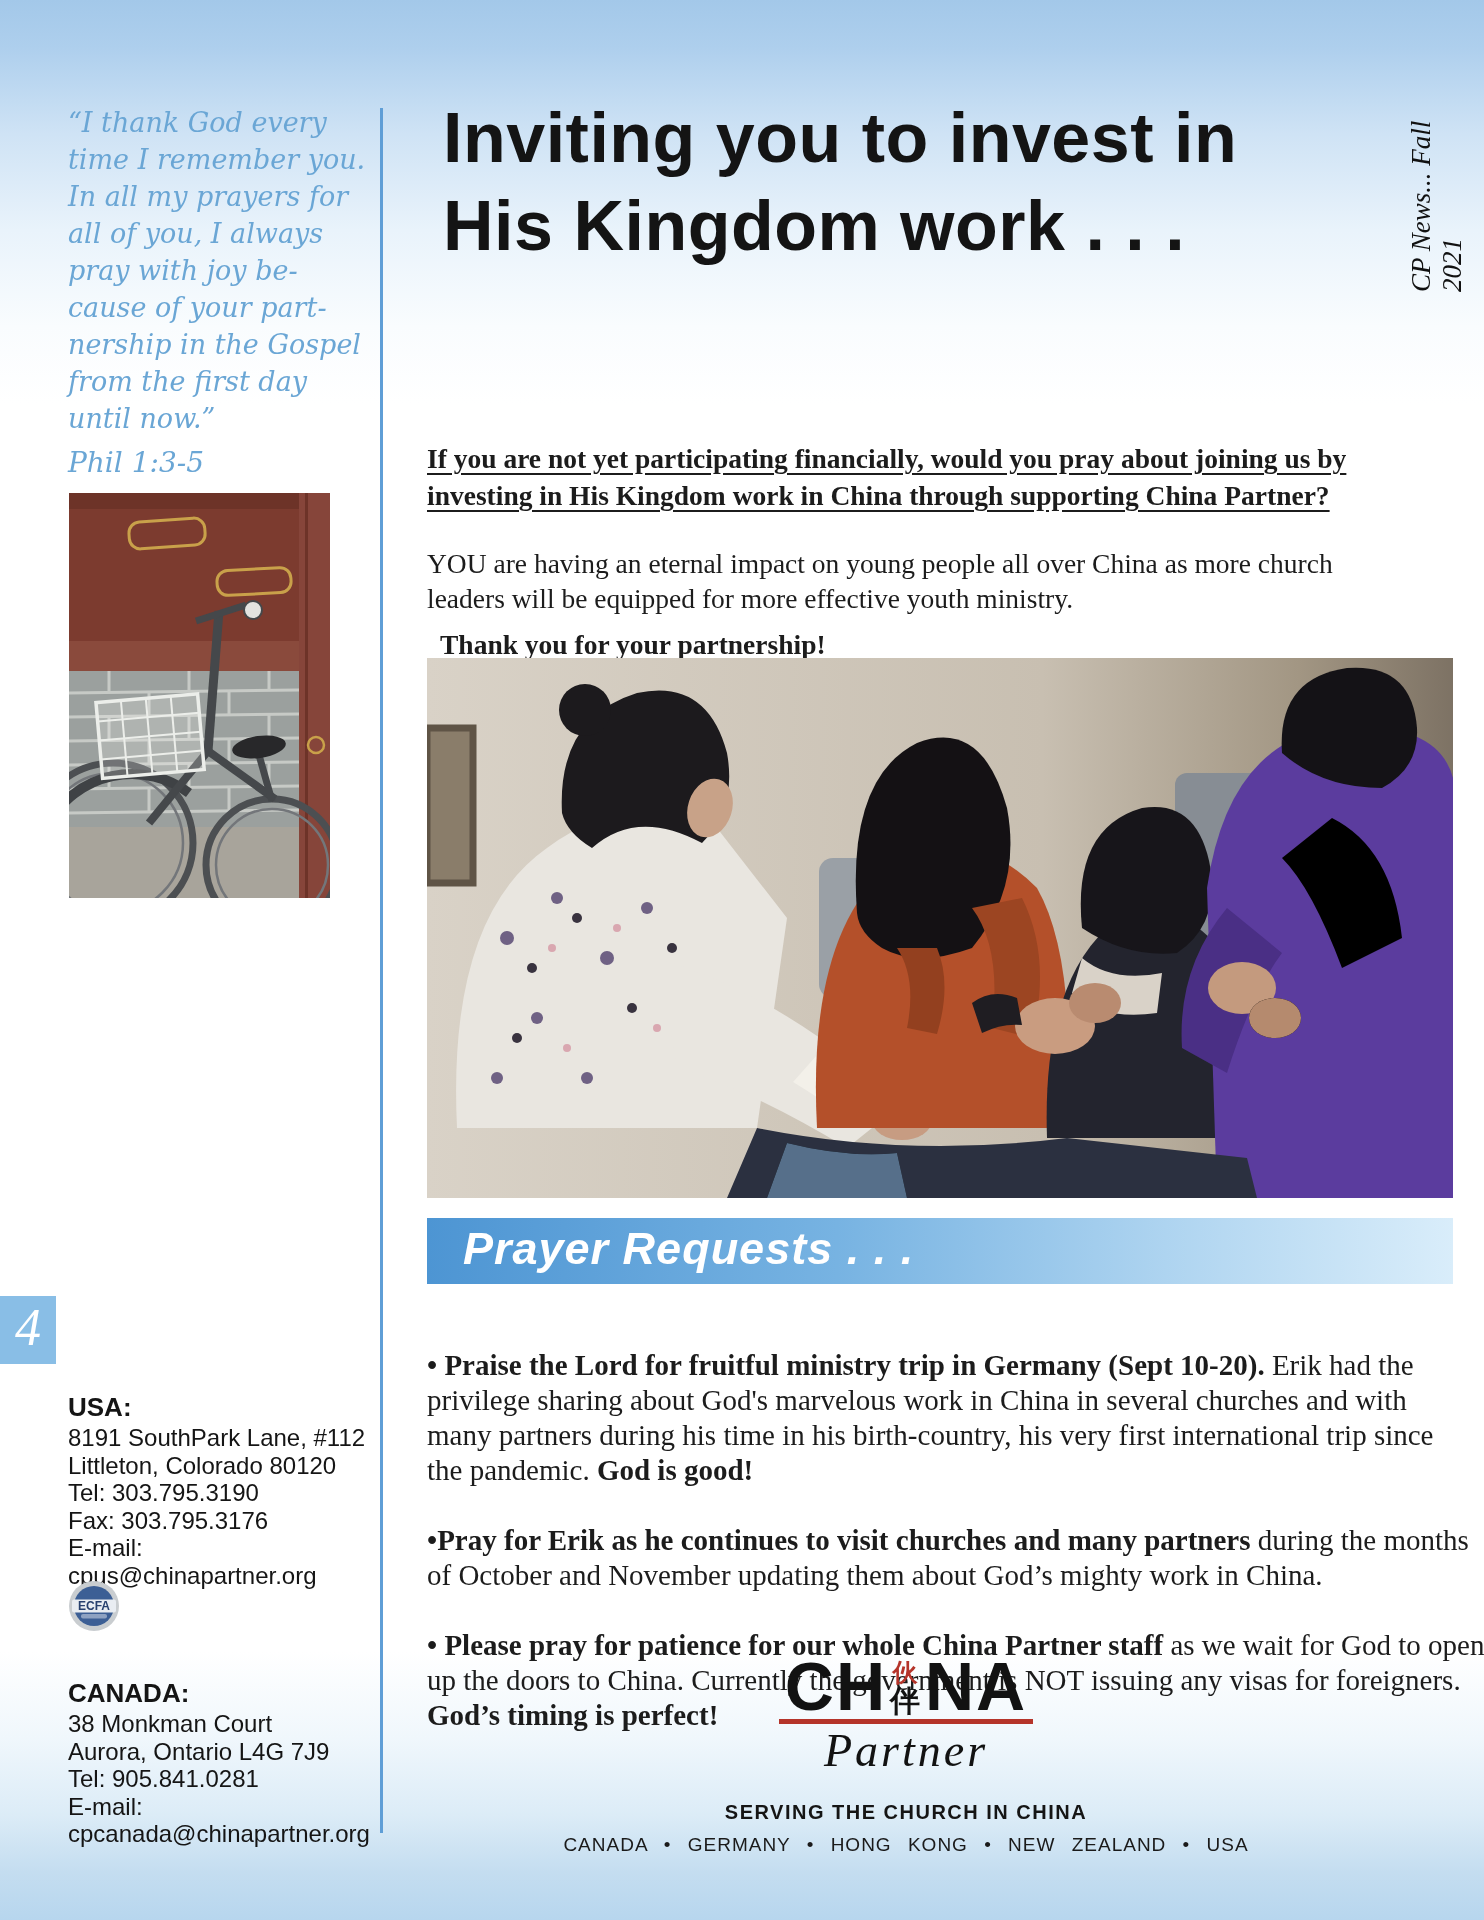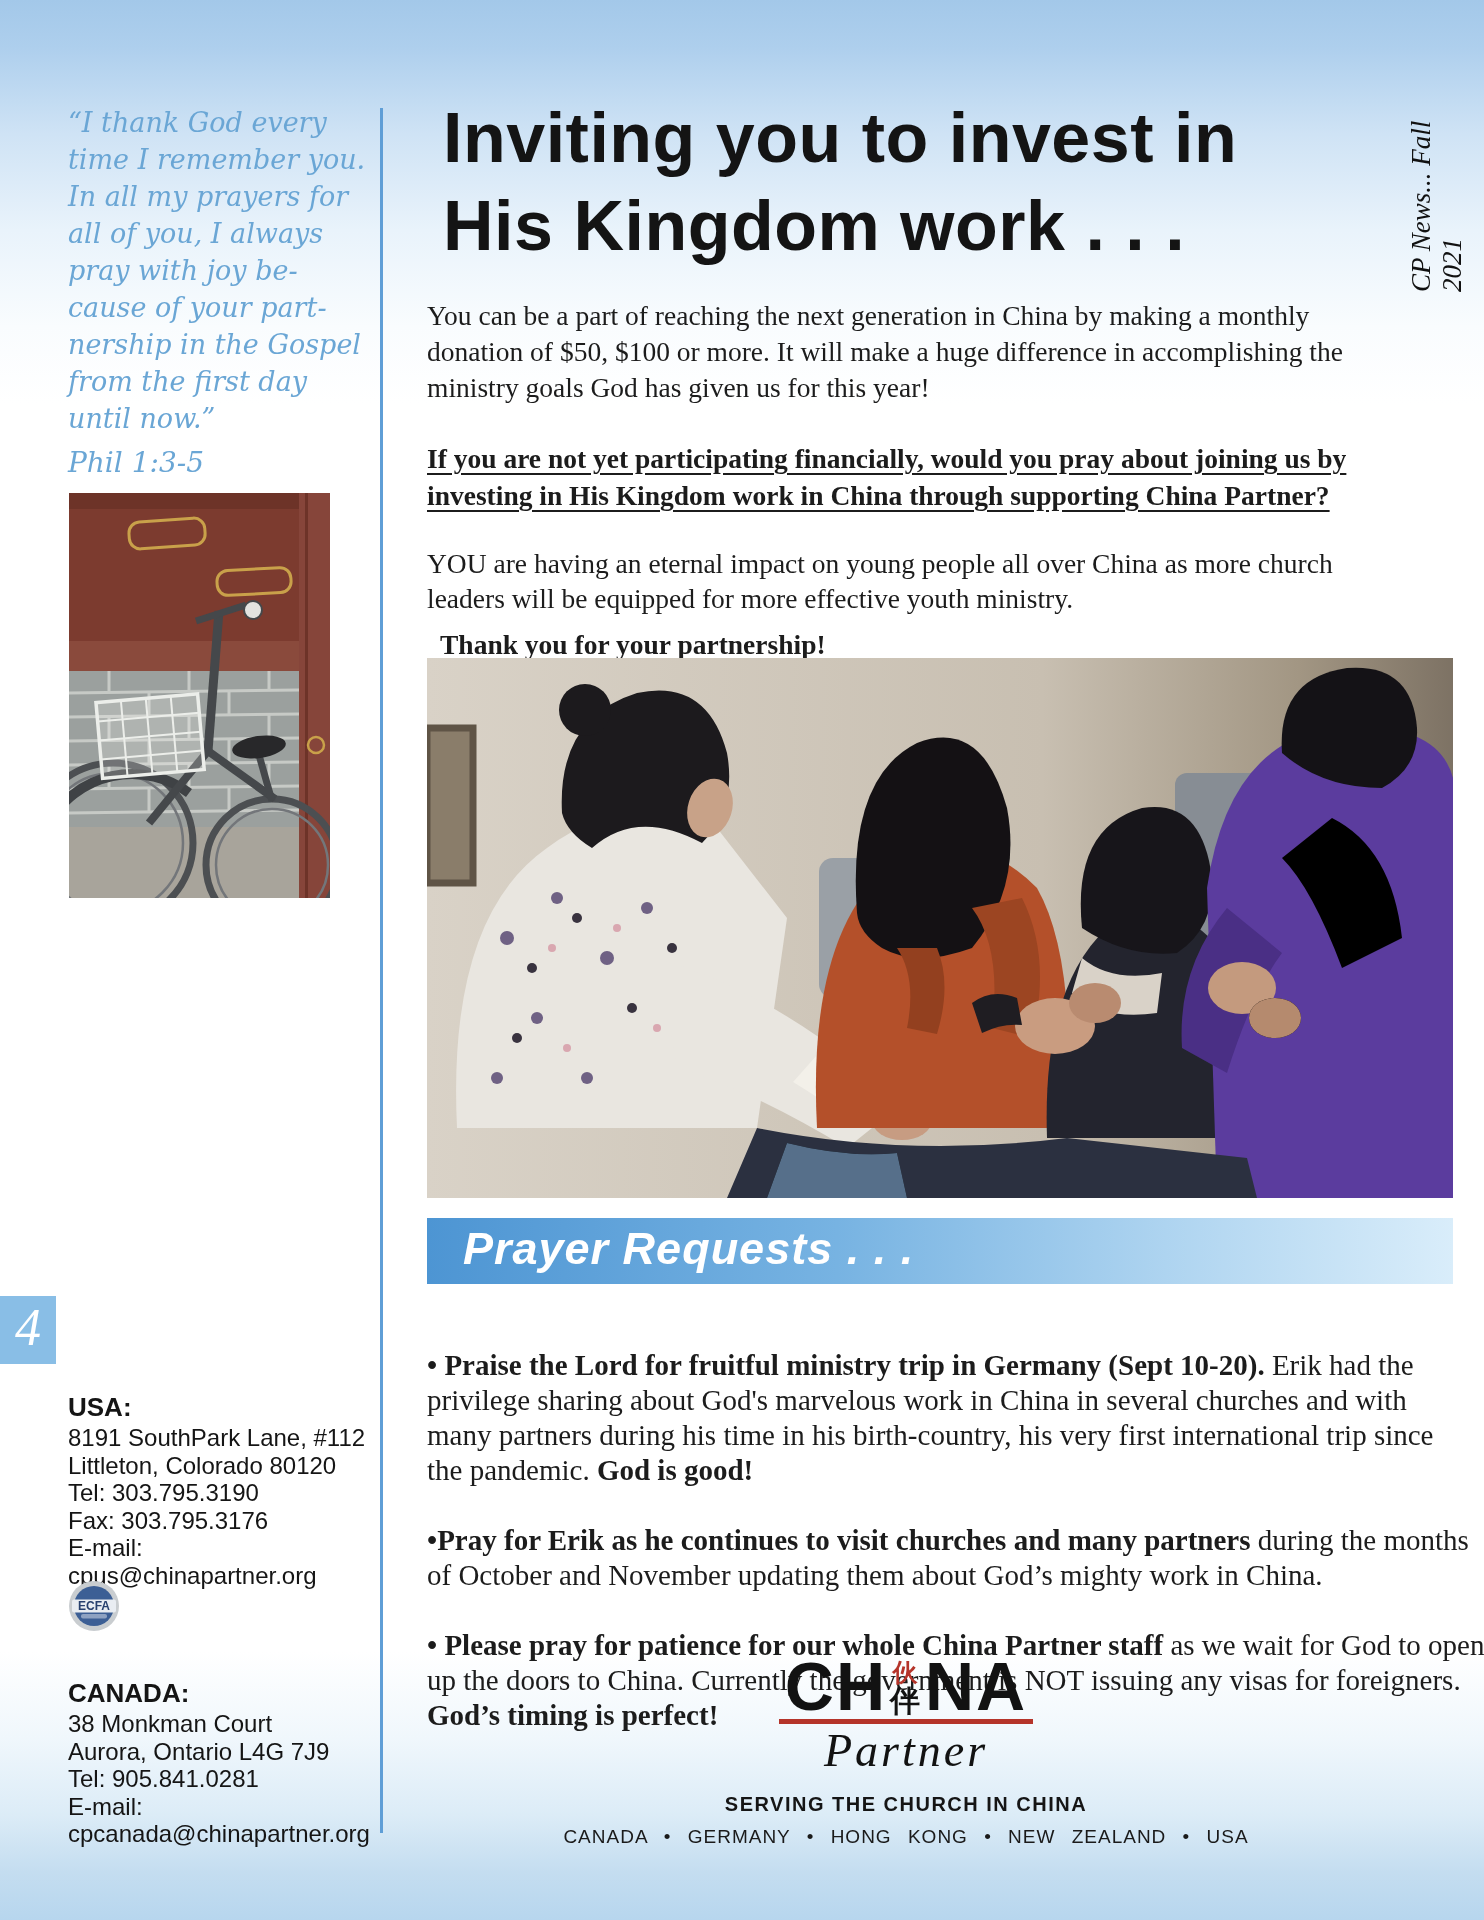--- a/index.html
+++ b/index.html
@@ -49,21 +49,21 @@
 
   
   .logo-block{left:427px;top:1656px;width:1026px;text-align:center;transform:translateX(-34px);}
   .logo-word{display:flex;justify-content:center;align-items:flex-end;
     font:800 68px/60px "Liberation Sans",sans-serif;letter-spacing:2px;color:#121212;}
   .hanzi{display:flex;flex-direction:column;align-items:center;margin:0 3px;}
   .hz-top{color:#b5342a;font-size:25px;line-height:25px;font-weight:bold;}
   .hz-bottom{color:#121212;font-size:30px;line-height:31px;font-weight:bold;}
   .logo-underline{width:254px;height:5px;background:#b5342a;margin:3px auto 0;}
   .logo-partner{font:italic 46px/50px "Liberation Serif",serif;letter-spacing:3px;color:#121212;margin-top:2px;}
-  .logo-tagline{font:bold 20px/24px "Liberation Sans",sans-serif;letter-spacing:1.5px;color:#151515;margin-top:16px;}
+  .logo-tagline{font:bold 20px/24px "Liberation Sans",sans-serif;letter-spacing:1.5px;color:#151515;margin-top:24px;}
   .logo-countries{font:19px/24px "Liberation Sans",sans-serif;letter-spacing:1px;word-spacing:10px;color:#1a1a1a;margin-top:9px;}
 
   .issue-vertical{right:16px;top:62px;height:230px;
     writing-mode:vertical-rl;transform:rotate(180deg);
     font:italic 27px "Liberation Serif",serif;color:#111;}
 </style>
 </head>
 <body>
 
 <div class="page">
@@ -170,23 +170,20 @@
   <div class="abs addr-head canada-head">CANADA:</div>
   <div class="abs addr-body canada-body pre">38 Monkman Court
 Aurora, Ontario L4G 7J9
 Tel: 905.841.0281
 E-mail:
 cpcanada@chinapartner.org</div>
 
   <h1 class="abs headline pre" style="margin:16px;font-weight:700;">Inviting you to invest in
 His Kingdom work . . .</h1>
 
-  <p class="abs serif intro pre" style="margin:0;">You can be a part of reaching the next generation in China by making a monthly
-donation of $50, $100 or more. It will make a huge difference in accomplishing the
-ministry goals God has given us for this year!</p>
 
   <p class="abs serif appeal pre" style="margin:0;">If you are not yet participating financially, would you pray about joining us by
 investing in His Kingdom work in China through supporting China Partner?</p>
 
   <p class="abs serif impact pre" style="margin:0;">YOU are having an eternal impact on young people all over China as more church
 leaders will be equipped for more effective youth ministry.</p>
   <p class="abs serif impact-bold" style="margin:13px;">Thank you for your partnership!</p>
 
   <div class="abs main-photo">
     <svg width="1026" height="540" viewBox="0 0 1026 540" xmlns="http://www.w3.org/2000/svg">

